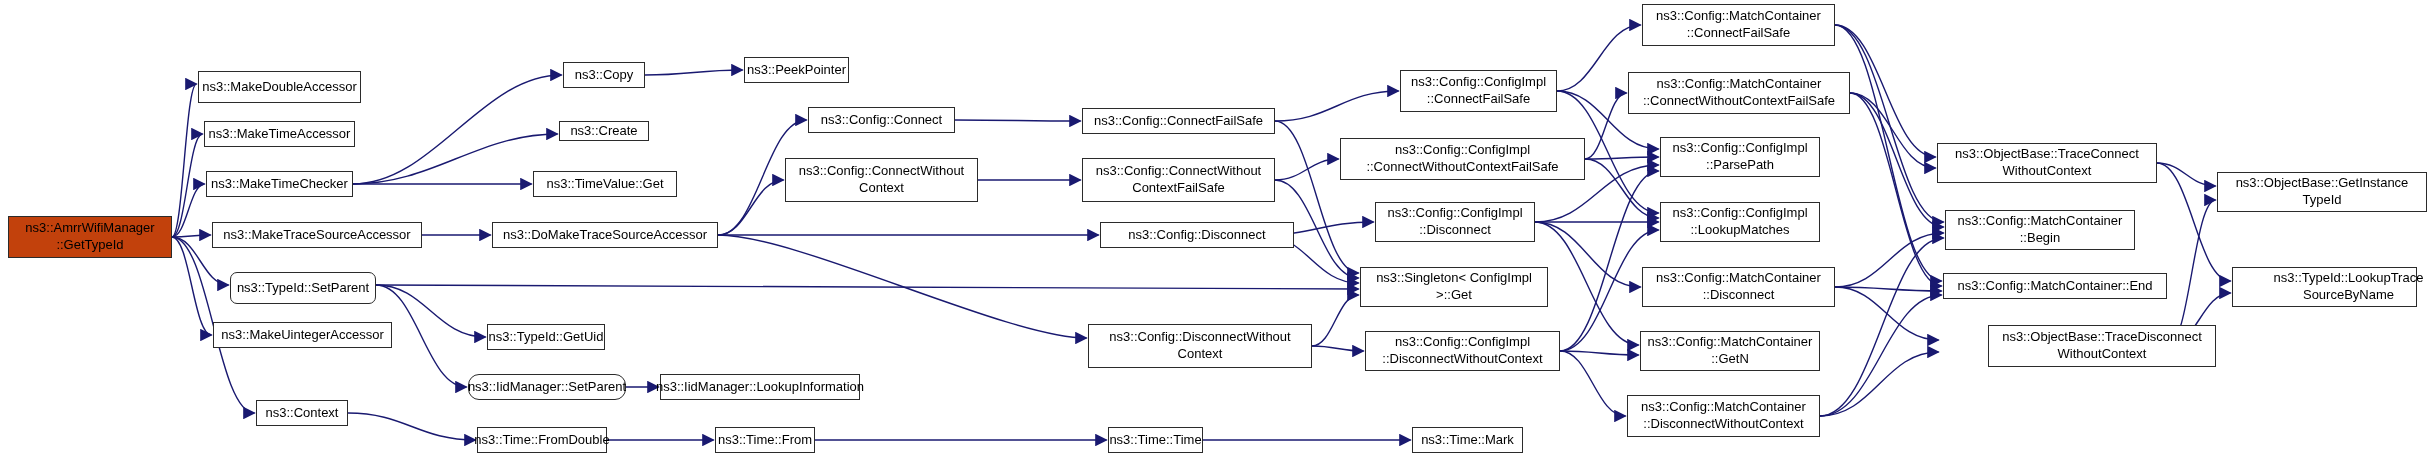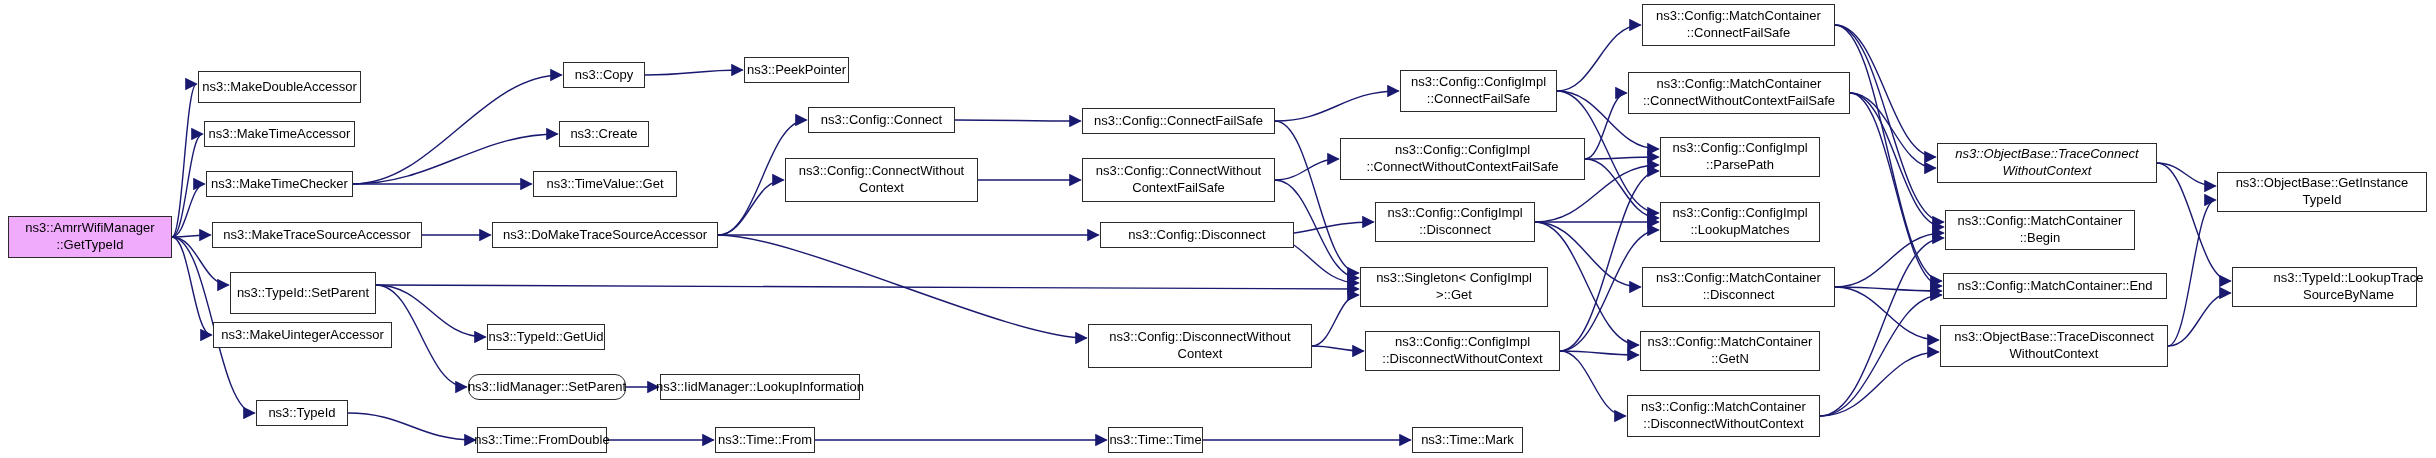--- a/index.html
+++ b/index.html
@@ -9,21 +9,21 @@
   }
   #edge-layer{position:absolute;left:0;top:0;width:2436px;height:458px;}
   .edge{fill:none;stroke:#191970;stroke-width:1.4px;}
   .node{
     position:absolute;box-sizing:border-box;background:#ffffff;
     border:1.5px solid #2b2b2b;color:#000;
     display:flex;flex-direction:column;align-items:center;justify-content:center;
     font-size:13px;line-height:1.3;text-align:center;white-space:nowrap;
     cursor:pointer;
   }
-  .node.main{background:#f0abfc;}
+  .node.main{background:#c2410c;}
 </style>
 </head>
 <body>
 
 <div id="stage">
   <svg id="edge-layer" width="2436" height="458" viewBox="0 0 2436 458" xmlns="http://www.w3.org/2000/svg">
     <defs>
       <marker id="arrowhead" viewBox="0 0 10 10" refX="9" refY="5" markerWidth="9" markerHeight="9" orient="auto-start-reverse">
         <path d="M 0 0 L 10 5 L 0 10 z" fill="#191970"></path>
       </marker>
@@ -103,33 +103,33 @@
     </div>
     <div class="node" style="left: 204px; top: 121px; width: 151px; height: 26px;">
       <span>ns3::MakeTimeAccessor</span>
     </div>
     <div class="node" style="left: 206px; top: 171px; width: 147px; height: 26px;">
       <span>ns3::MakeTimeChecker</span>
     </div>
     <div class="node" style="left: 212px; top: 222px; width: 210px; height: 26px;">
       <span>ns3::MakeTraceSourceAccessor</span>
     </div>
-    <div class="node" style="left: 230px; top: 272px; width: 146px; height: 42px;">
+    <div class="node" style="left: 230px; top: 272px; width: 146px; height: 32px; border-radius: 7px;">
       <span>ns3::TypeId::SetParent</span>
     </div>
     <div class="node" style="left: 213px; top: 322px; width: 179px; height: 26px;">
       <span>ns3::MakeUintegerAccessor</span>
     </div>
     <div class="node" style="left: 256px; top: 400px; width: 92px; height: 26px;">
-      <span>ns3::TypeId</span>
+      <span>ns3::Context</span>
     </div>
     <div class="node" style="left: 563px; top: 62px; width: 82px; height: 26px;">
       <span>ns3::Copy</span>
     </div>
-    <div class="node" style="left: 559px; top: 121px; width: 90px; height: 26px;">
+    <div class="node" style="left: 559px; top: 121px; width: 90px; height: 20px;">
       <span>ns3::Create</span>
     </div>
     <div class="node" style="left: 533px; top: 171px; width: 144px; height: 26px;">
       <span>ns3::TimeValue::Get</span>
     </div>
     <div class="node" style="left: 492px; top: 222px; width: 226px; height: 26px;">
       <span>ns3::DoMakeTraceSourceAccessor</span>
     </div>
     <div class="node" style="left: 487px; top: 324px; width: 118px; height: 26px;">
       <span>ns3::TypeId::GetUid</span>
@@ -217,32 +217,32 @@
       <span>::Disconnect</span>
     </div>
     <div class="node" style="left: 1640px; top: 331px; width: 180px; height: 40px;">
       <span>ns3::Config::MatchContainer</span>
       <span>::GetN</span>
     </div>
     <div class="node" style="left: 1627px; top: 395px; width: 193px; height: 42px;">
       <span>ns3::Config::MatchContainer</span>
       <span>::DisconnectWithoutContext</span>
     </div>
-    <div class="node" style="left: 1937px; top: 143px; width: 220px; height: 40px; font-style: italic;">
+    <div class="node" style="left: 1937px; top: 143px; width: 220px; height: 40px;">
       <span>ns3::ObjectBase::TraceConnect</span>
       <span>WithoutContext</span>
     </div>
     <div class="node" style="left: 1945px; top: 210px; width: 190px; height: 40px;">
       <span>ns3::Config::MatchContainer</span>
       <span>::Begin</span>
     </div>
     <div class="node" style="left: 1943px; top: 273px; width: 224px; height: 26px;">
       <span>ns3::Config::MatchContainer::End</span>
     </div>
-    <div class="node" style="left: 1940px; top: 325px; width: 228px; height: 42px;">
+    <div class="node" style="left: 1988px; top: 325px; width: 228px; height: 42px;">
       <span>ns3::ObjectBase::TraceDisconnect</span>
       <span>WithoutContext</span>
     </div>
     <div class="node" style="left: 2217px; top: 172px; width: 210px; height: 40px;">
       <span>ns3::ObjectBase::GetInstance</span>
       <span>TypeId</span>
     </div>
     <div class="node" style="left: 2232px; top: 267px; width: 185px; height: 40px; padding-left: 48px;">
       <span>ns3::TypeId::LookupTrace</span>
       <span>SourceByName</span>

